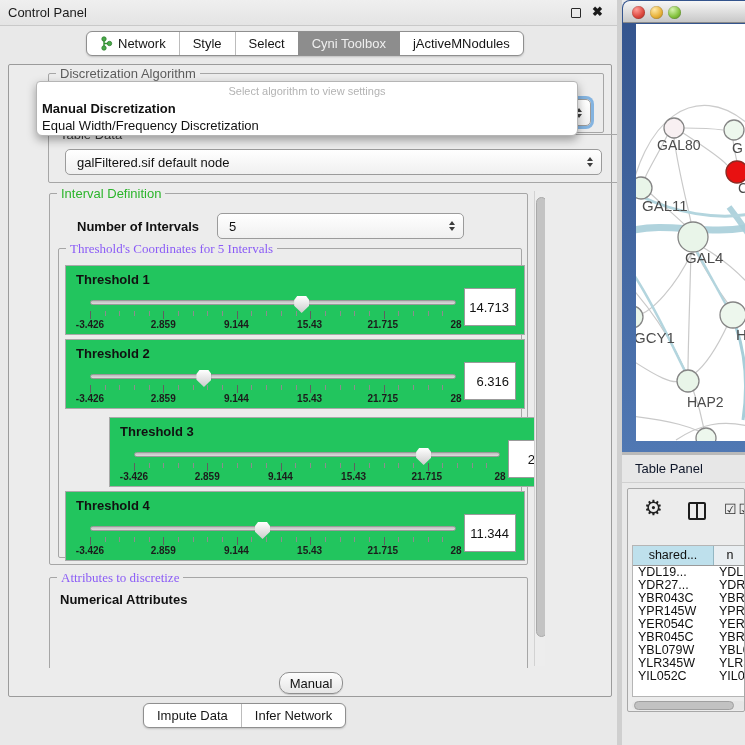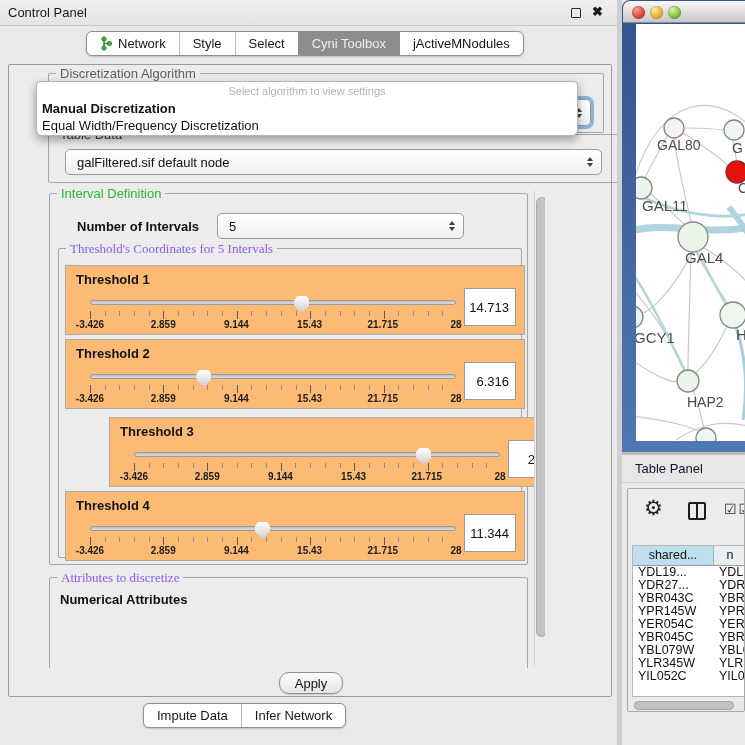--- a/index.html
+++ b/index.html
@@ -48,21 +48,21 @@
   
   .popup{position:absolute;left:27px;top:16px;width:542px;height:55px;background:#fff;
          border:1px solid #b5b5b5;border-radius:4px 4px 6px 6px;z-index:6;
          box-shadow:0 4px 10px rgba(0,0,0,.35);}
   .popup .hint{position:absolute;left:0;top:3px;width:100%;text-align:center;color:#b3b3b3;font-size:11px;}
   .popup .opt{position:absolute;left:5px;font-size:13px;white-space:nowrap;}
   .popup .opt.b{font-weight:bold;top:19px;}
   .popup .opt.r{top:36px;}
 
   
-  .thr-box{position:absolute;left:6px;width:460px;height:70px;border:1px solid #a9a9a9;background:#fdba74;}
+  .thr-box{position:absolute;left:6px;width:460px;height:70px;border:1px solid #a9a9a9;background:#22c55e;}
   .thr-label{position:absolute;left:10px;top:6px;font-size:13px;font-weight:bold;}
   .slider{position:absolute;left:24px;top:30px;width:366px;height:36px;}
   .track{position:absolute;left:0;top:4px;width:100%;height:5px;border:1px solid #9a9a9a;
          border-radius:3px;background:linear-gradient(#bdbdbd,#dcdcdc);}
   .thumb{position:absolute;top:0;width:15px;height:17px;background:linear-gradient(#ffffff,#cccccc);
          clip-path:polygon(20% 0,80% 0,100% 24%,100% 58%,50% 100%,0 58%,0 24%);
          filter:drop-shadow(0 0 .8px #6f6f6f);}
   .ticks-minor{position:absolute;left:0;top:15px;width:calc(100% + 1px);height:5px;
          background-image:repeating-linear-gradient(90deg,#8d8d8d 0 1px,transparent 1px 4%);}
   .ticks-major{position:absolute;left:0;top:15px;width:calc(100% + 1px);height:8px;
@@ -282,21 +282,21 @@
         <div class="grp" style="left:36px;top:388px;width:479px;height:112px;">
           <span class="grp-title gt-blue">Attributes to discretize</span>
           <span style="position:absolute;left:10px;top:14px;font-size:13px;font-weight:bold;">Numerical Attributes</span>
         </div>
 
         <div class="v-scroll">
           <div class="th"></div>
         </div>
       </div>
 
-      <div class="apply-btn">Apply</div>
+      <div class="apply-btn">Manual</div>
     </div>
 
     <div class="seg-group" id="bottom-tabs">
       <span class="seg">
           <span>Impute Data</span>
         </span>
       <span class="seg">
           <span>Infer Network</span>
         </span>
     </div>

